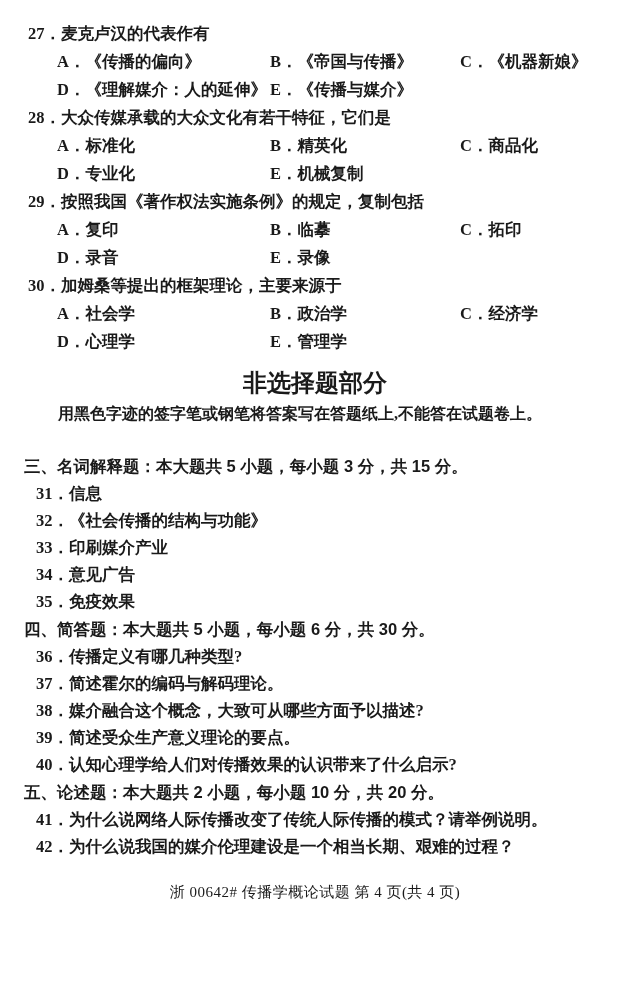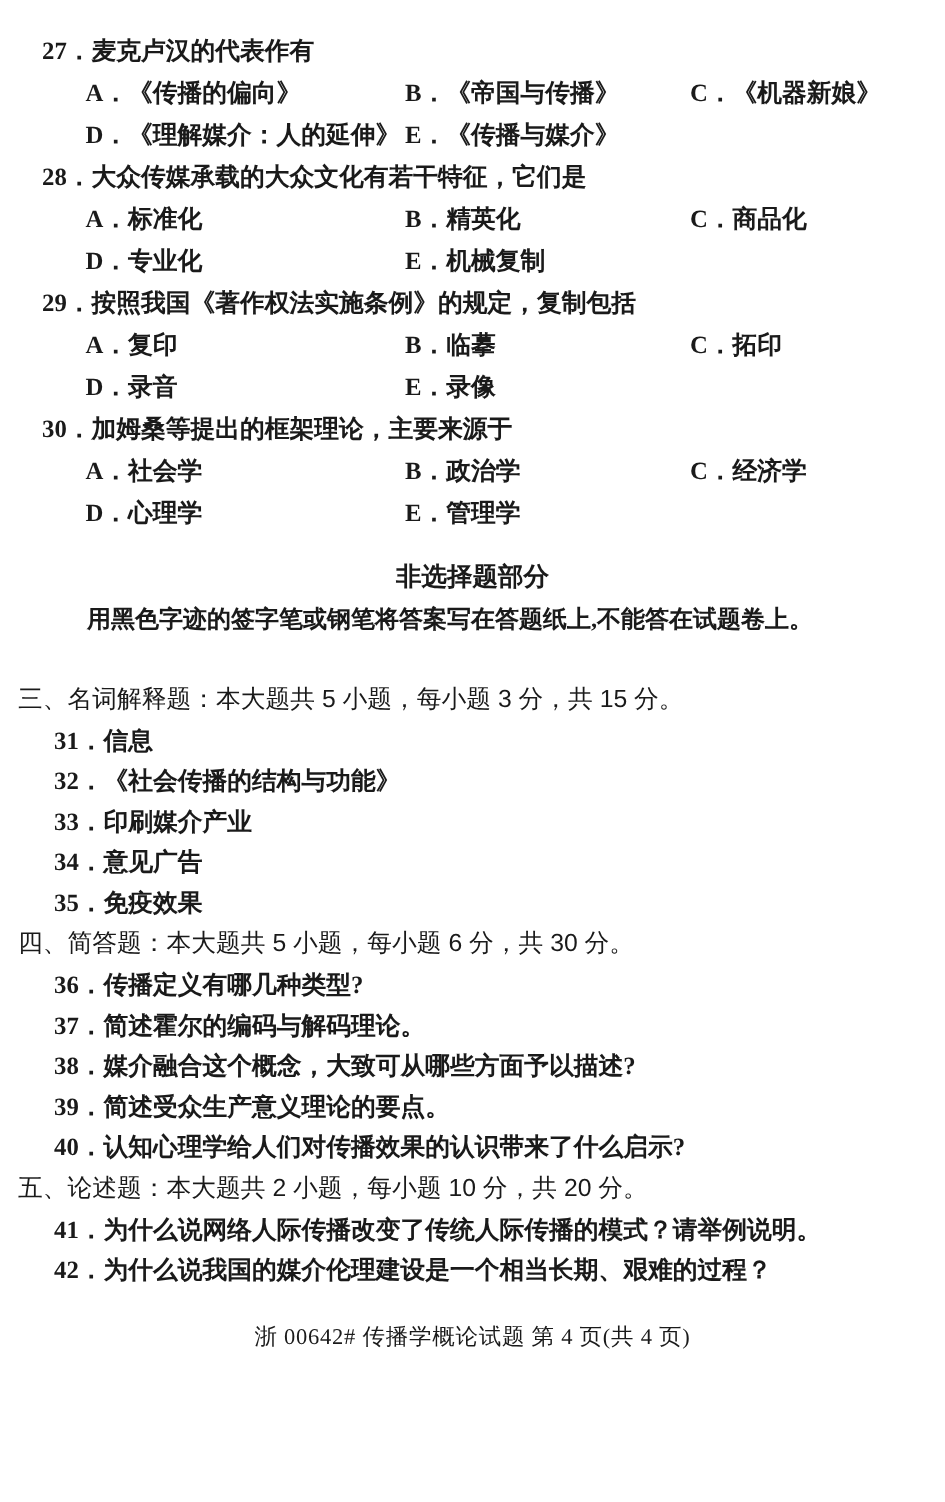--- a/index.html
+++ b/index.html
@@ -41,47 +41,47 @@
     font-weight: 600;
     white-space: nowrap;
   }
   .opt-row .c1 { width: 213px; flex: 0 0 213px; }
   .opt-row .c2 { width: 190px; flex: 0 0 190px; }
   .opt-row .c3 { flex: 1 1 auto; }
   
   .part-title {
     margin-top: 14px;
     text-align: center;
-    font-size: 17px;
+    font-size: 24px;
     font-weight: 700;
     line-height: 30px;
-    font-family: Liberation Sans, sans-serif;
+    font-family: Liberation Mono, monospace;
   }
   
   .notice-label {
     margin-top: 10px;
     padding-left: 26px;
     font-size: 16px;
     font-weight: 700;
     line-height: 28px;
     font-family: "Liberation Sans", "DejaVu Sans", sans-serif;
   }
   .notice-text {
     padding-left: 58px;
     font-size: 16px;
     font-weight: 600;
     line-height: 28px;
   }
   
   .section { }
   .section.first { margin-top: 24px; }
   .section-header {
-    padding-left: 12px;
-    font-size: 16.5px;
-    font-weight: 400;
+    padding-left: 24px;
+    font-size: 16.5px;
+    font-weight: 700;
     line-height: 28px;
     font-family: "Liberation Sans", "DejaVu Sans", sans-serif;
     white-space: nowrap;
   }
   .item-line {
     padding-left: 36px;
     line-height: 27px;
     font-size: 16.5px;
     font-weight: 600;
     white-space: nowrap;

